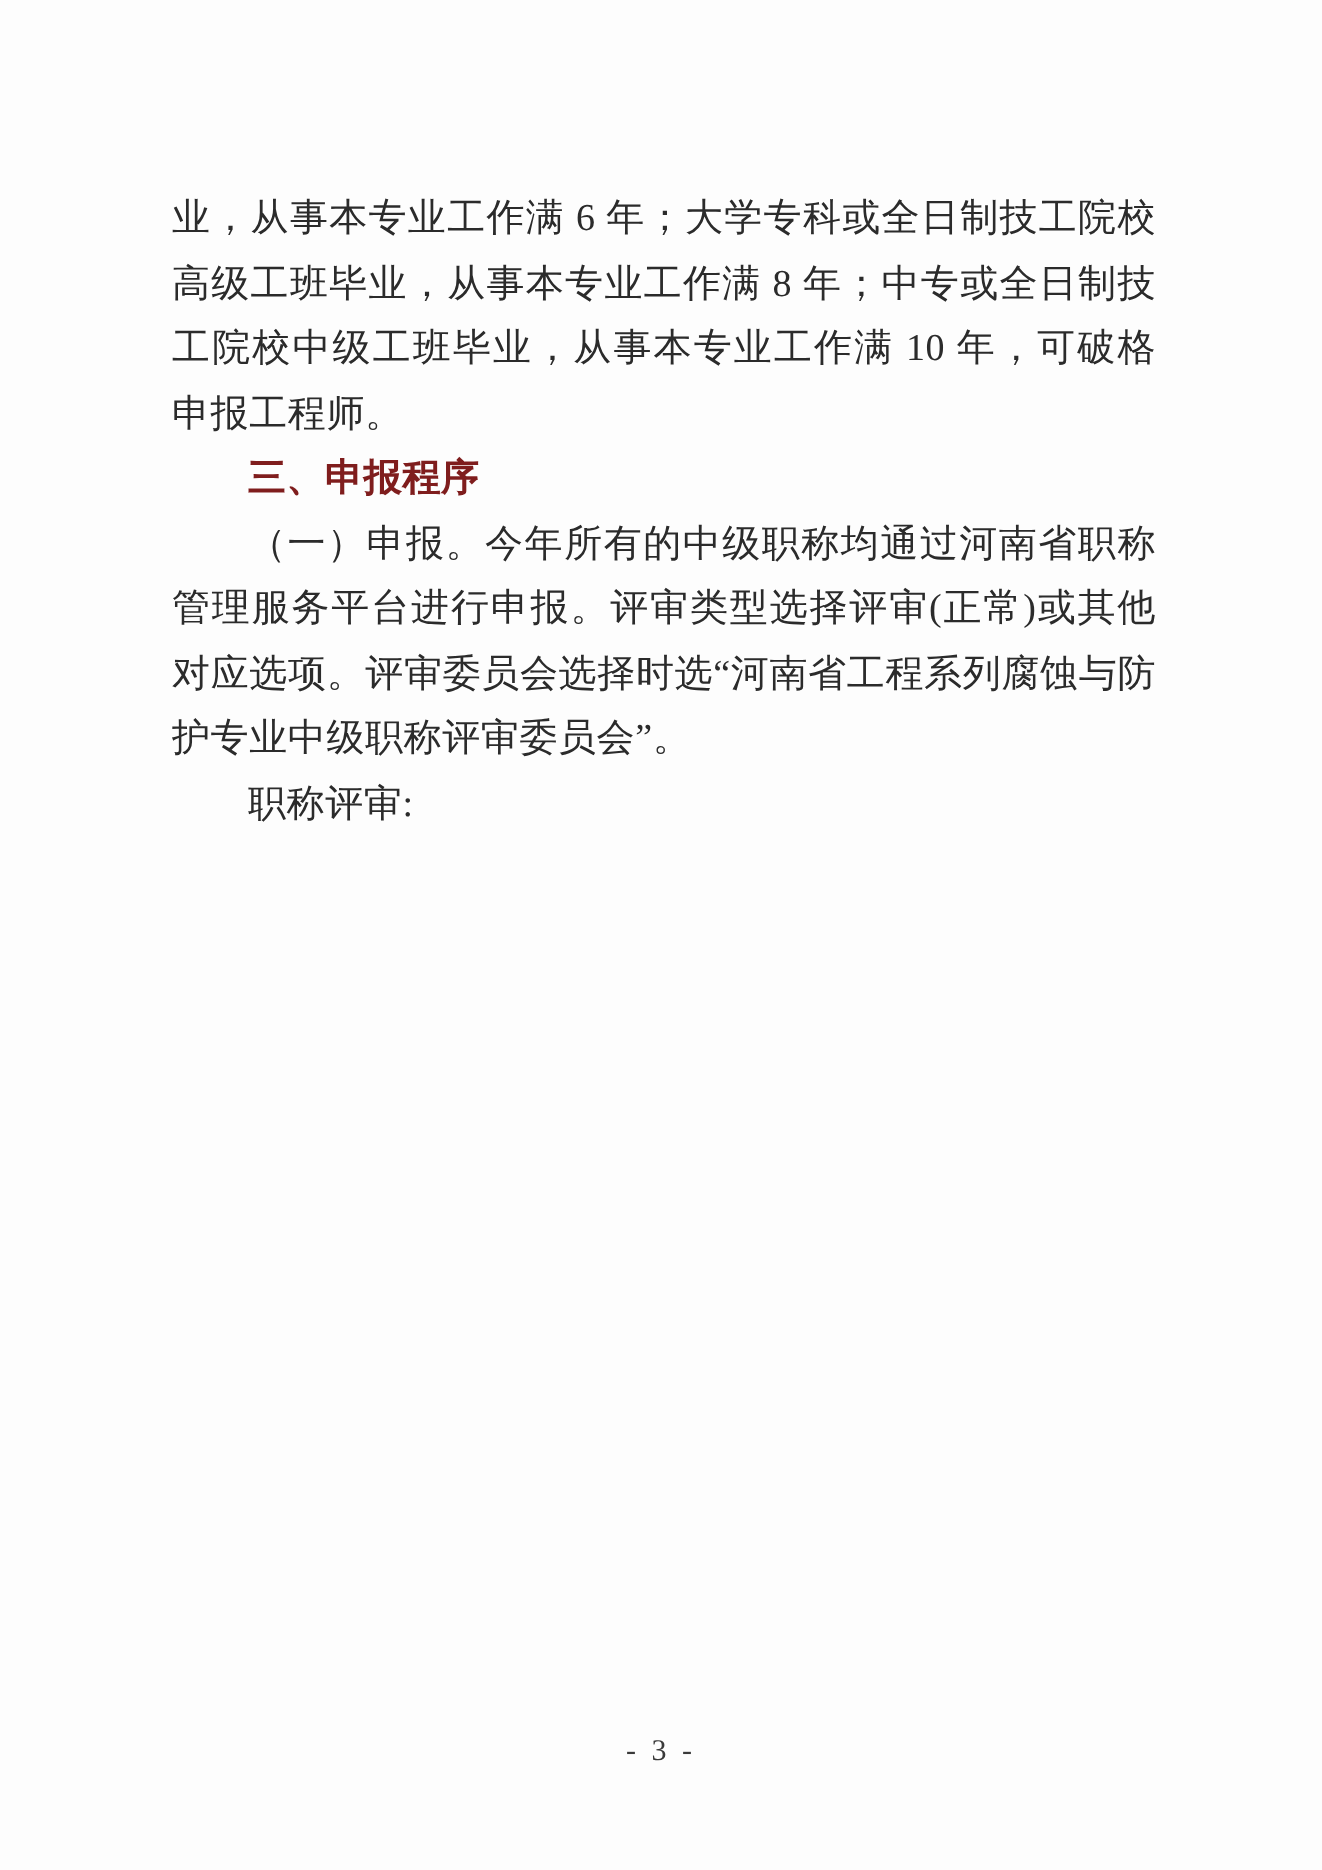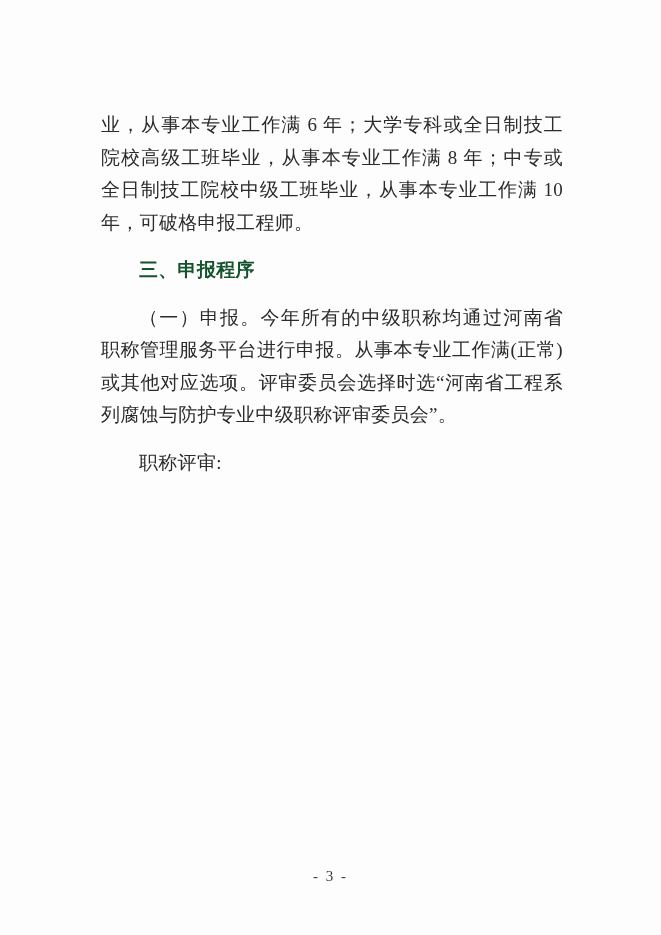--- a/index.html
+++ b/index.html
@@ -20,47 +20,47 @@
     left: 86px;
     top: 94px;
     width: 492px;
     font-size: 19px;
     line-height: 32.5px;
     color: #2b2b2b;
     text-align: justify;
     letter-spacing: 0.3px;
   }
   .text-block p {
-    margin: 15px;
+    margin: 0;
     padding: 0;
   }
   .text-block p.indent {
     text-indent: 2em;
   }
   .text-block p.heading {
     font-family: "Liberation Sans", "DejaVu Sans", sans-serif;
     font-weight: bold;
-    color: #14532d;
+    color: #7f1d1d;
   }
   .footer {
     position: absolute;
     left: 0;
     top: 868px;
     width: 100%;
     text-align: center;
     font-size: 15px;
     letter-spacing: 2px;
     color: #3a3a3a;
     font-family: "Liberation Serif", "DejaVu Serif", serif;
   }
 </style>
 </head>
 <body>
 
 <div class="page">
   <div class="text-block" id="paragraph-container">
       <p class="">业，从事本专业工作满 6 年；大学专科或全日制技工院校高级工班毕业，从事本专业工作满 8 年；中专或全日制技工院校中级工班毕业，从事本专业工作满 10 年，可破格申报工程师。</p>
       <p class="heading indent">三、申报程序</p>
-      <p class="indent">（一）申报。今年所有的中级职称均通过河南省职称管理服务平台进行申报。从事本专业工作满(正常)或其他对应选项。评审委员会选择时选“河南省工程系列腐蚀与防护专业中级职称评审委员会”。</p>
+      <p class="indent">（一）申报。今年所有的中级职称均通过河南省职称管理服务平台进行申报。评审类型选择评审(正常)或其他对应选项。评审委员会选择时选“河南省工程系列腐蚀与防护专业中级职称评审委员会”。</p>
       <p class="indent">职称评审:</p>
     </div>
   <div class="footer">- 3 -</div>
 </div>
 
 </body></html>

